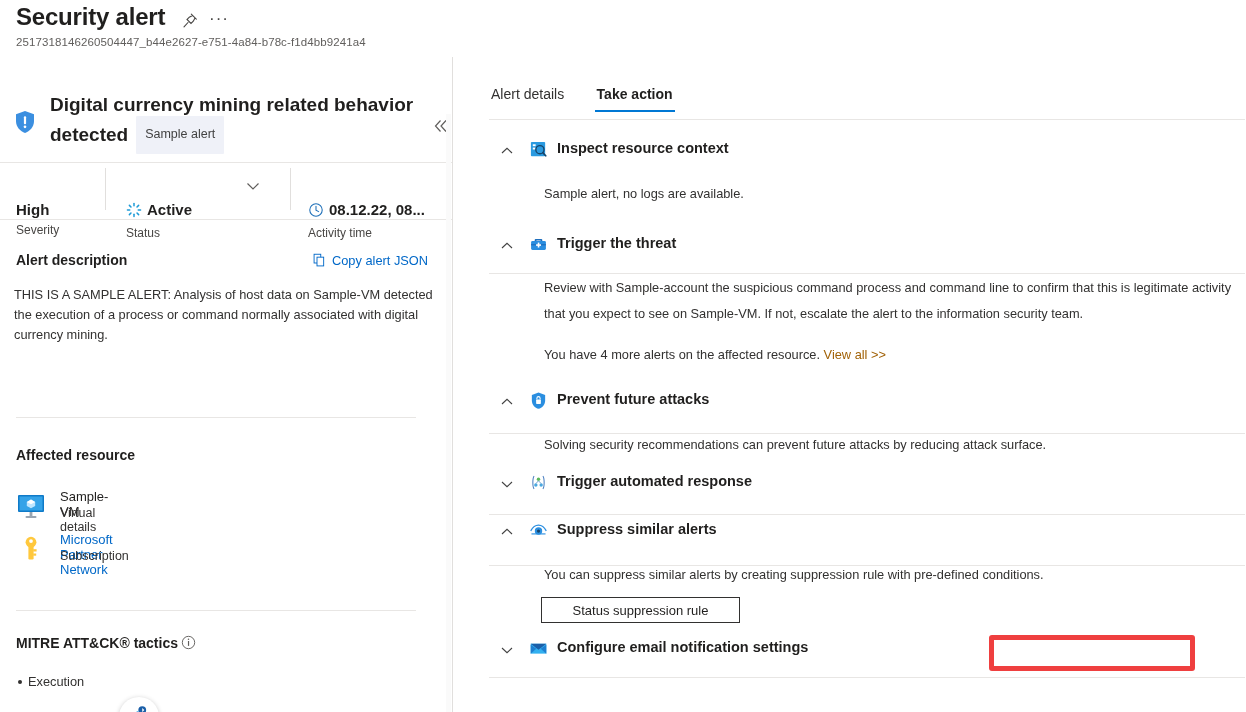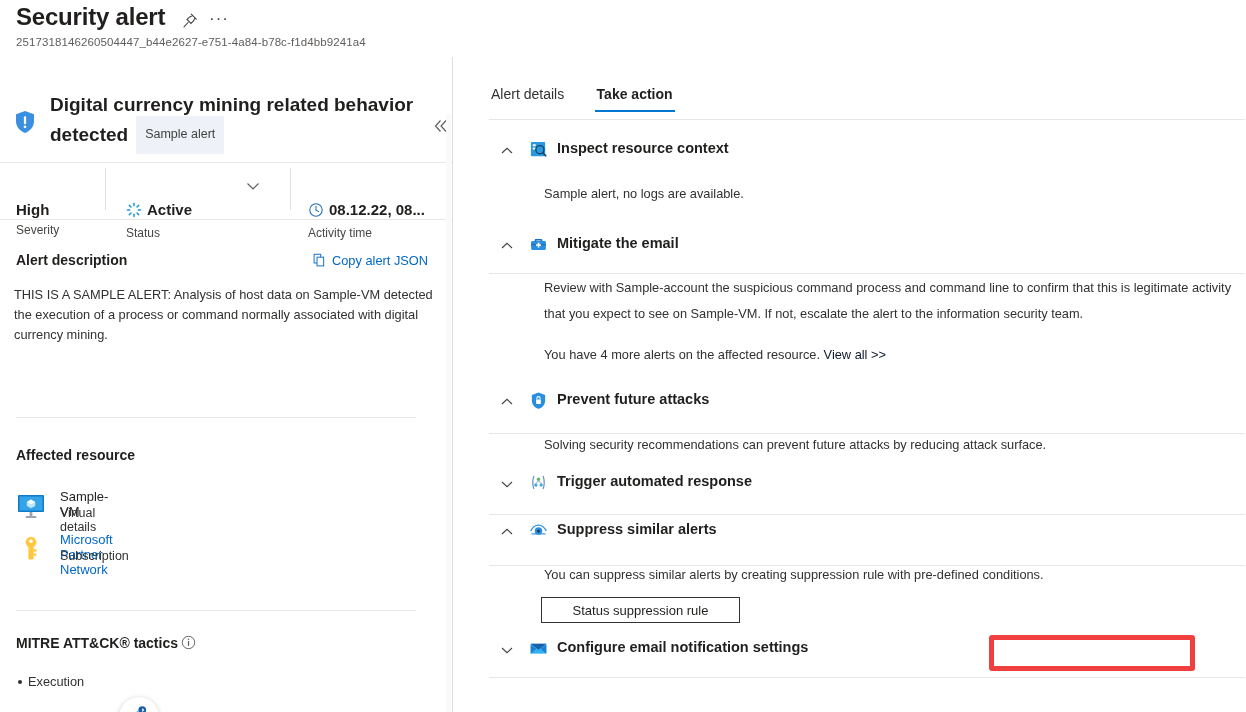--- a/index.html
+++ b/index.html
@@ -64,21 +64,21 @@
   .stat { position: absolute; top: 0; margin-top: 38px; }
   .stat-value { font-size: 15px; font-weight: 600; color: #201f1e; line-height: 19px; }
   .stat-label { font-size: 12px; color: #484644; margin-top: 4px; }
   .stat-sep { position: absolute; top: 6px; width: 1px; height: 42px; background: #e1dfdd; }
   .stat-chevron { position: absolute; cursor: pointer; color: #605e5c; }
 
   .section-head {
     position: absolute; font-size: 14px; font-weight: 600; color: #201f1e;
   }
   .body-text { position: absolute; font-size: 12.8px; color: #323130; line-height: 20px; }
-  .link { color: #0f172a; cursor: pointer; }
+  .link { color: #a16207; cursor: pointer; }
   .copy-json {
     position: absolute; font-size: 12.8px; color: #0068c8; cursor: pointer;
   }
 
   
   .res-row { position: absolute; left: 16px; }
   .res-icon { position: absolute; left: 0; top: 0; width: 30px; height: 30px; }
   .res-name { position: absolute; left: 44px; top: -2px; font-size: 13px; color: #201f1e; }
   .res-name.linked { color: #0068c8; cursor: pointer; }
   .res-sub { position: absolute; left: 44px; top: 15px; font-size: 12.5px; color: #323130; }
@@ -334,21 +334,21 @@
         </span>
         <span class="acc-icon">
           <svg viewBox="0 0 20 20" width="19" height="19">
             <path d="M7 4.3 h6 a1 1 0 0 1 1 1 v1.2 h-1.8 v-0.8 h-4.4 v0.8 h-1.8 v-1.2 a1 1 0 0 1 1 -1 z" fill="#1f6fbd"></path>
             <rect x="2.2" y="6.3" width="15.6" height="9.4" rx="1.4" fill="#2a8ee0"></rect>
             <rect x="2.2" y="9.6" width="15.6" height="1.3" fill="#1f6fbd"></rect>
             <rect x="9.2" y="8.0" width="1.7" height="5.2" fill="#ffffff"></rect>
             <rect x="7.45" y="9.75" width="5.2" height="1.7" fill="#ffffff"></rect>
           </svg>
         </span>
-        <span class="acc-title">Mitigate the email</span>
+        <span class="acc-title">Trigger the threat</span>
       </div>
       <div class="acc-body" style="top:41px; width:702px; line-height:26px;">Review with Sample-account the suspicious command process and command line to confirm that this is legitimate activity that you expect to see on Sample-VM. If not, escalate the alert to the information security team.</div>
       <div class="acc-body" style="top:110px; width:702px;">
         <span>You have 4 more alerts on the affected resource. </span><span class="link">View all &gt;&gt;</span>
       </div>
     </div>
     <div class="acc-rule" style="top:376px;"></div>
 
     <div class="acc-sec" style="top:333px;">
       <div class="acc-head">

